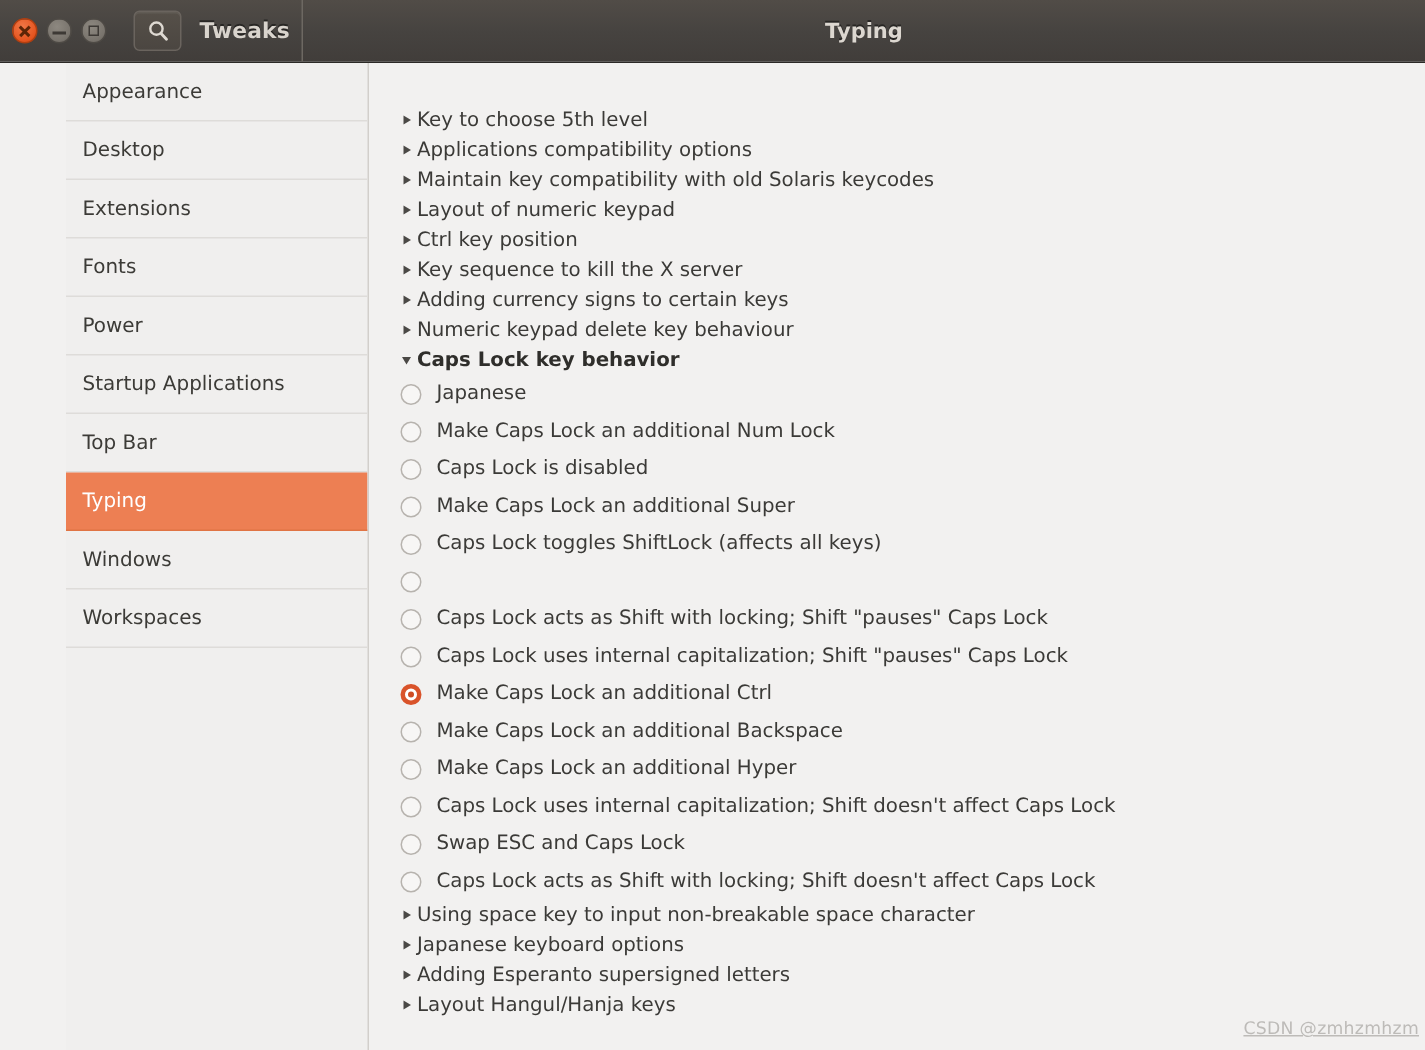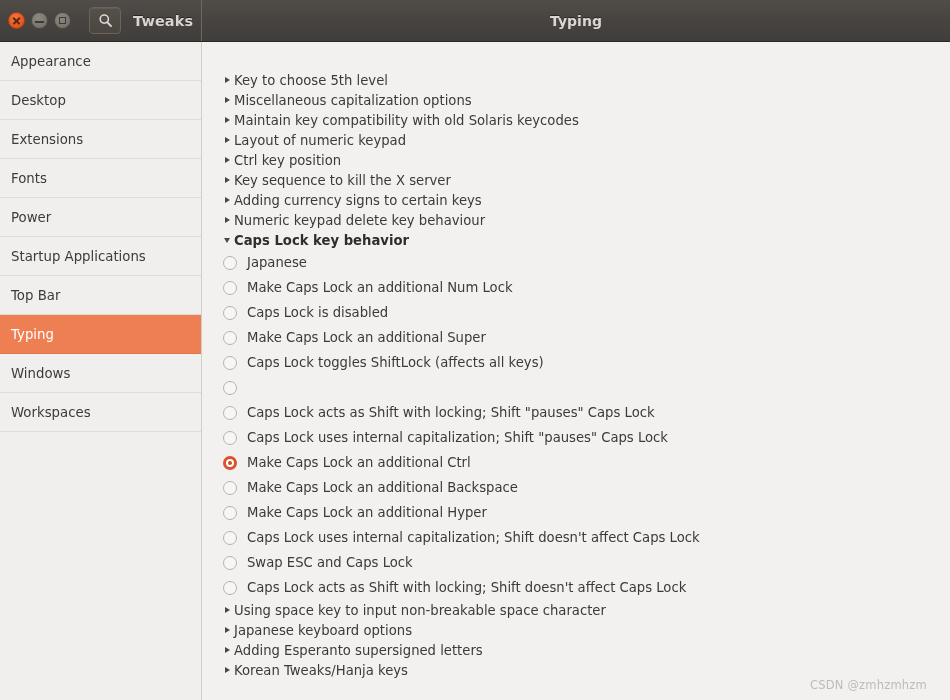--- a/index.html
+++ b/index.html
@@ -132,20 +132,21 @@
     font-weight: bold;
     text-shadow: 0 -1px 0 rgba(0,0,0,0.45);
   }
 
   
   .bodyrow {
     flex: 1;
     display: flex;
     min-height: 0;
     background: #f2f1f0;
+    margin-left: 44px;
   }
 
   
   .sidebar {
     width: 202px;
     min-width: 202px;
     background: #f0efee;
     border-right: 1px solid #d2cfcb;
     box-sizing: border-box;
     overflow: hidden;
@@ -243,26 +244,27 @@
   .radio.checked::after {
     content: "";
     width: 4px;
     height: 4px;
     border-radius: 50%;
     background: #cf4d25;
   }
 
   .watermark {
     position: absolute;
-    right: 23px;
+    right: 4px;
     bottom: 8px;
     font-size: 11.5px;
     color: #bdbbb8;
     letter-spacing: 0.2px;
     white-space: nowrap;
+    text-decoration: underline;
   }
 </style>
 </head>
 <body>
 
 <div id="app">
 
   <div class="titlebar">
     <div class="tb-left">
       <div class="wbtns">
@@ -329,21 +331,21 @@
           <div class="tree-row">
             <span class="tw">
               <span class="tri-right"></span>
             </span>
             <span class="tree-label">Key to choose 5th level</span>
           </div>
           <div class="tree-row">
             <span class="tw">
               <span class="tri-right"></span>
             </span>
-            <span class="tree-label">Miscellaneous capitalization options</span>
+            <span class="tree-label">Applications compatibility options</span>
           </div>
           <div class="tree-row">
             <span class="tw">
               <span class="tri-right"></span>
             </span>
             <span class="tree-label">Maintain key compatibility with old Solaris keycodes</span>
           </div>
           <div class="tree-row">
             <span class="tw">
               <span class="tri-right"></span>
@@ -454,20 +456,20 @@
           <div class="tree-row">
             <span class="tw">
               <span class="tri-right"></span>
             </span>
             <span class="tree-label">Adding Esperanto supersigned letters</span>
           </div>
           <div class="tree-row">
             <span class="tw">
               <span class="tri-right"></span>
             </span>
-            <span class="tree-label">Korean Tweaks/Hanja keys</span>
+            <span class="tree-label">Layout Hangul/Hanja keys</span>
           </div>
         </div>
       <div class="watermark">CSDN @zmhzmhzm</div>
     </div>
 
   </div>
 </div>
 
 </body></html>

